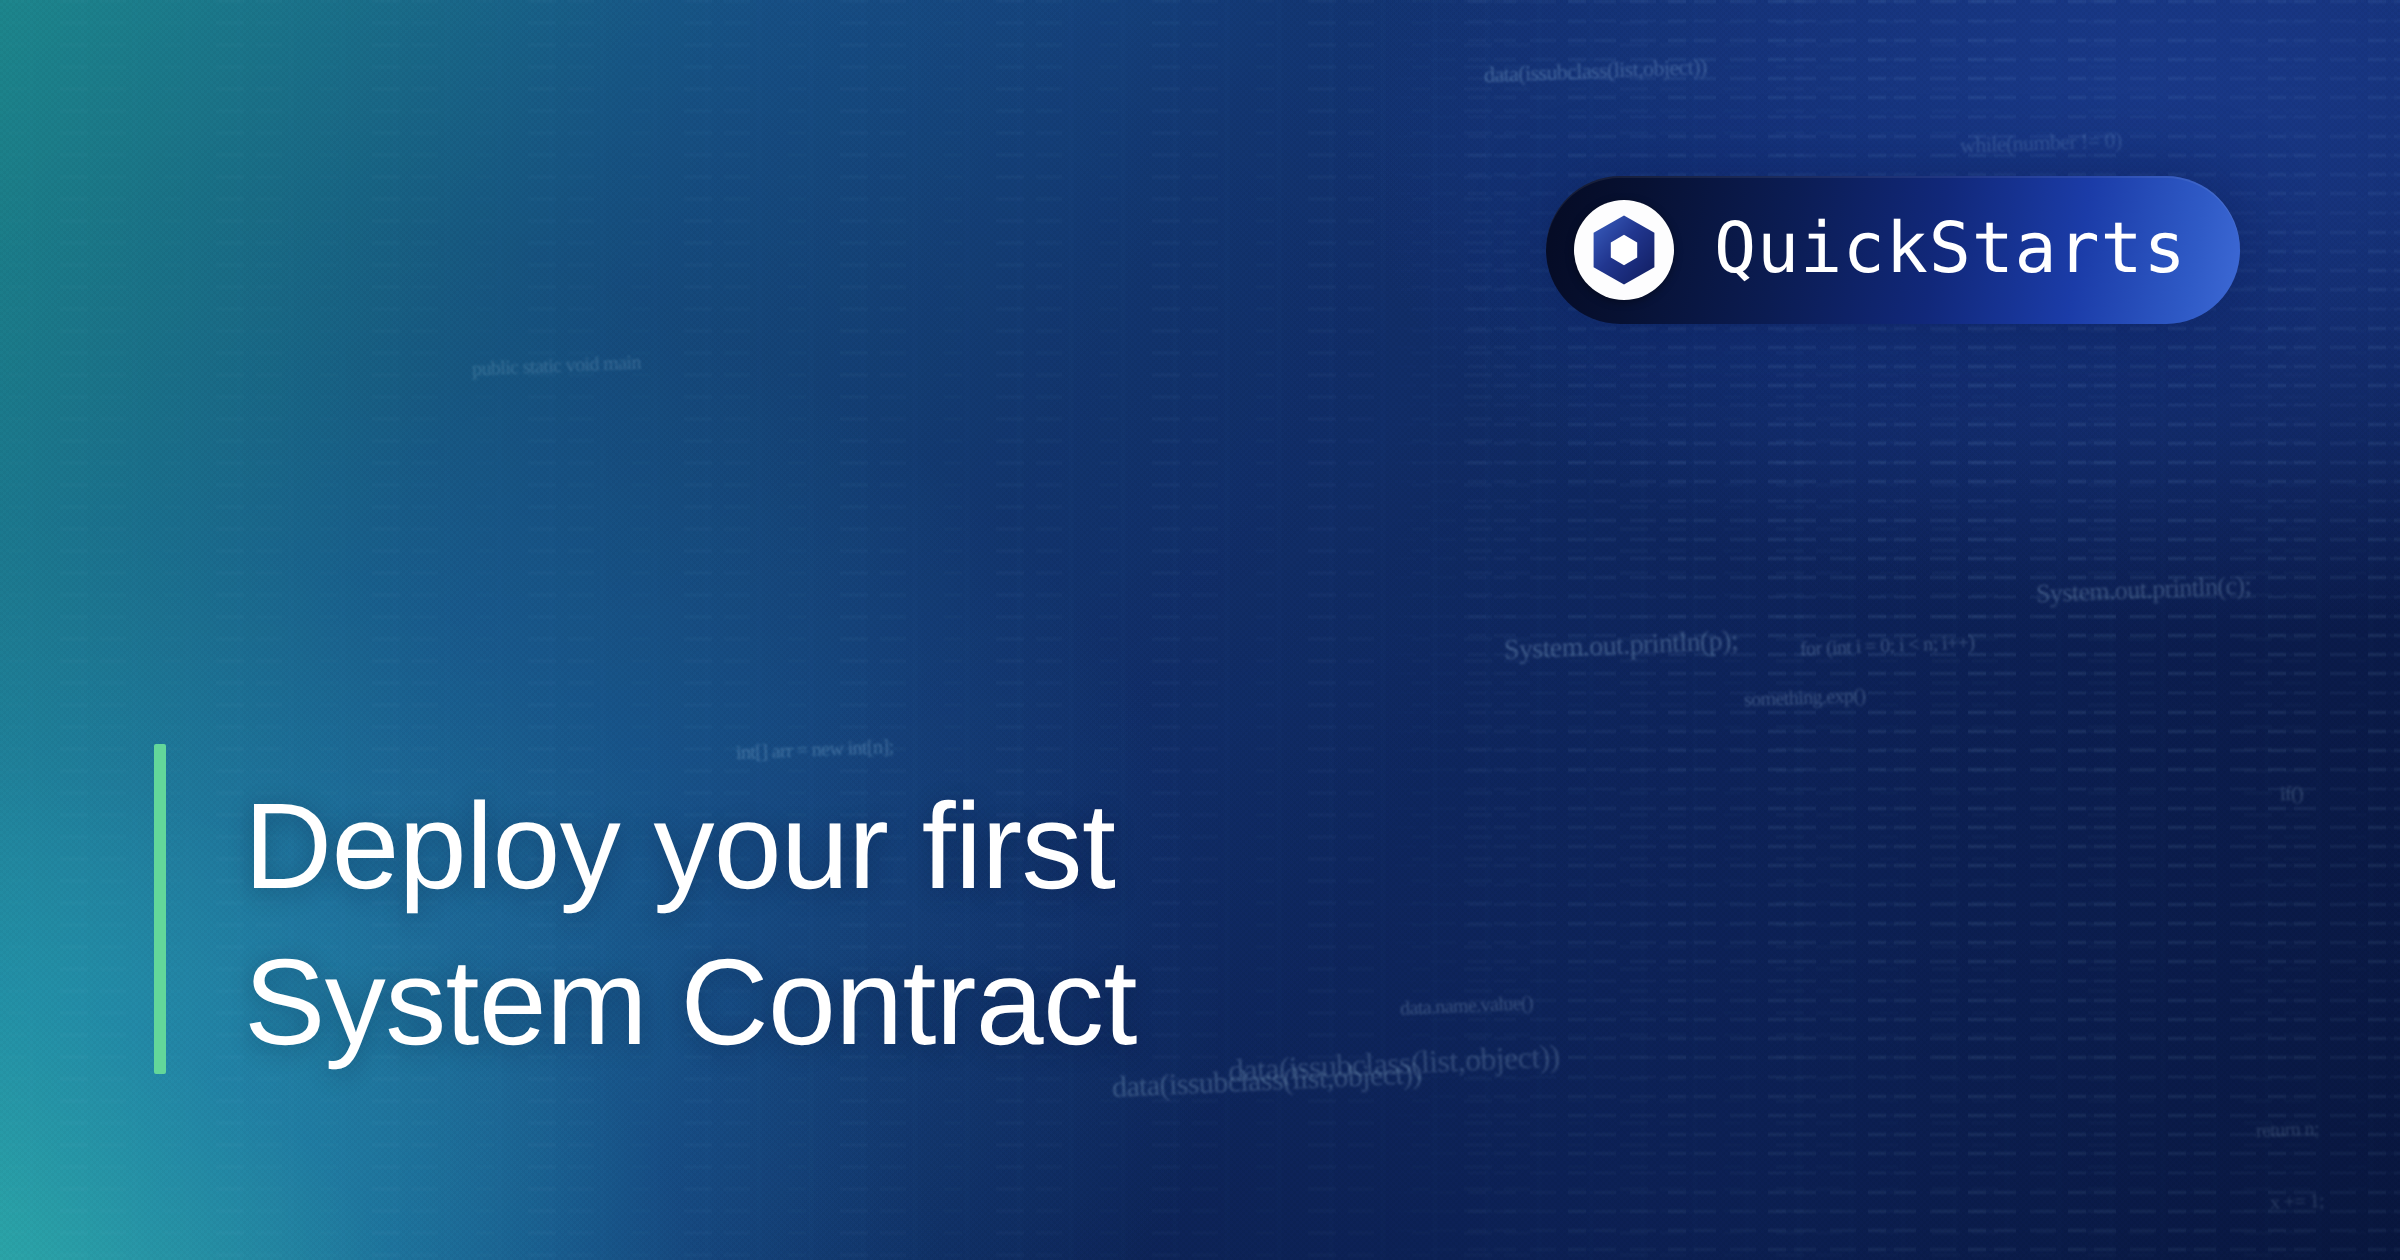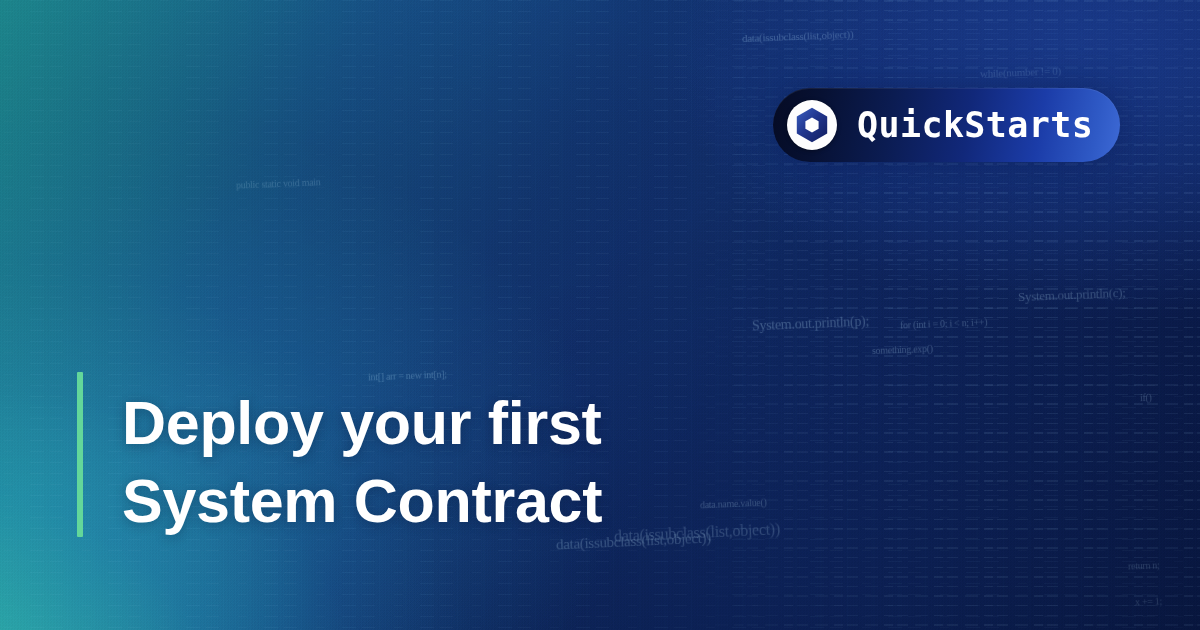--- a/index.html
+++ b/index.html
@@ -176,41 +176,41 @@
     border-radius:50%;
     background:#fdfdfe;
     display:flex; align-items:center; justify-content:center;
     box-shadow:0 1px 4px rgba(0,0,0,.35);
   }
   #badge-label {
     margin-left:20px;
     color:#ffffff;
     font-family:"DejaVu Sans Mono", monospace;
     font-size:35px;
-    font-weight:700;
+    font-weight:400;
     letter-spacing:.4px;
     white-space:pre;
     line-height:1;
   }
 
   
   #accent-bar {
     position:absolute;
     left:77px; top:372px;
     width:6px; height:165px;
     background:#63d79a;
     border-radius:1px;
   }
   #headline {
     position:absolute;
     left:122px; top:384px;
     width:620px;
     color:#ffffff;
     font-size:61px;
-    font-weight:700;
+    font-weight:400;
     line-height:78px;
     letter-spacing:-.3px;
     text-shadow:0 2px 12px rgba(4,18,48,.30);
   }
   #headline .hl-line { display:block; white-space:nowrap; }
 </style>
 </head>
 <body>
 
 <div id="banner">

